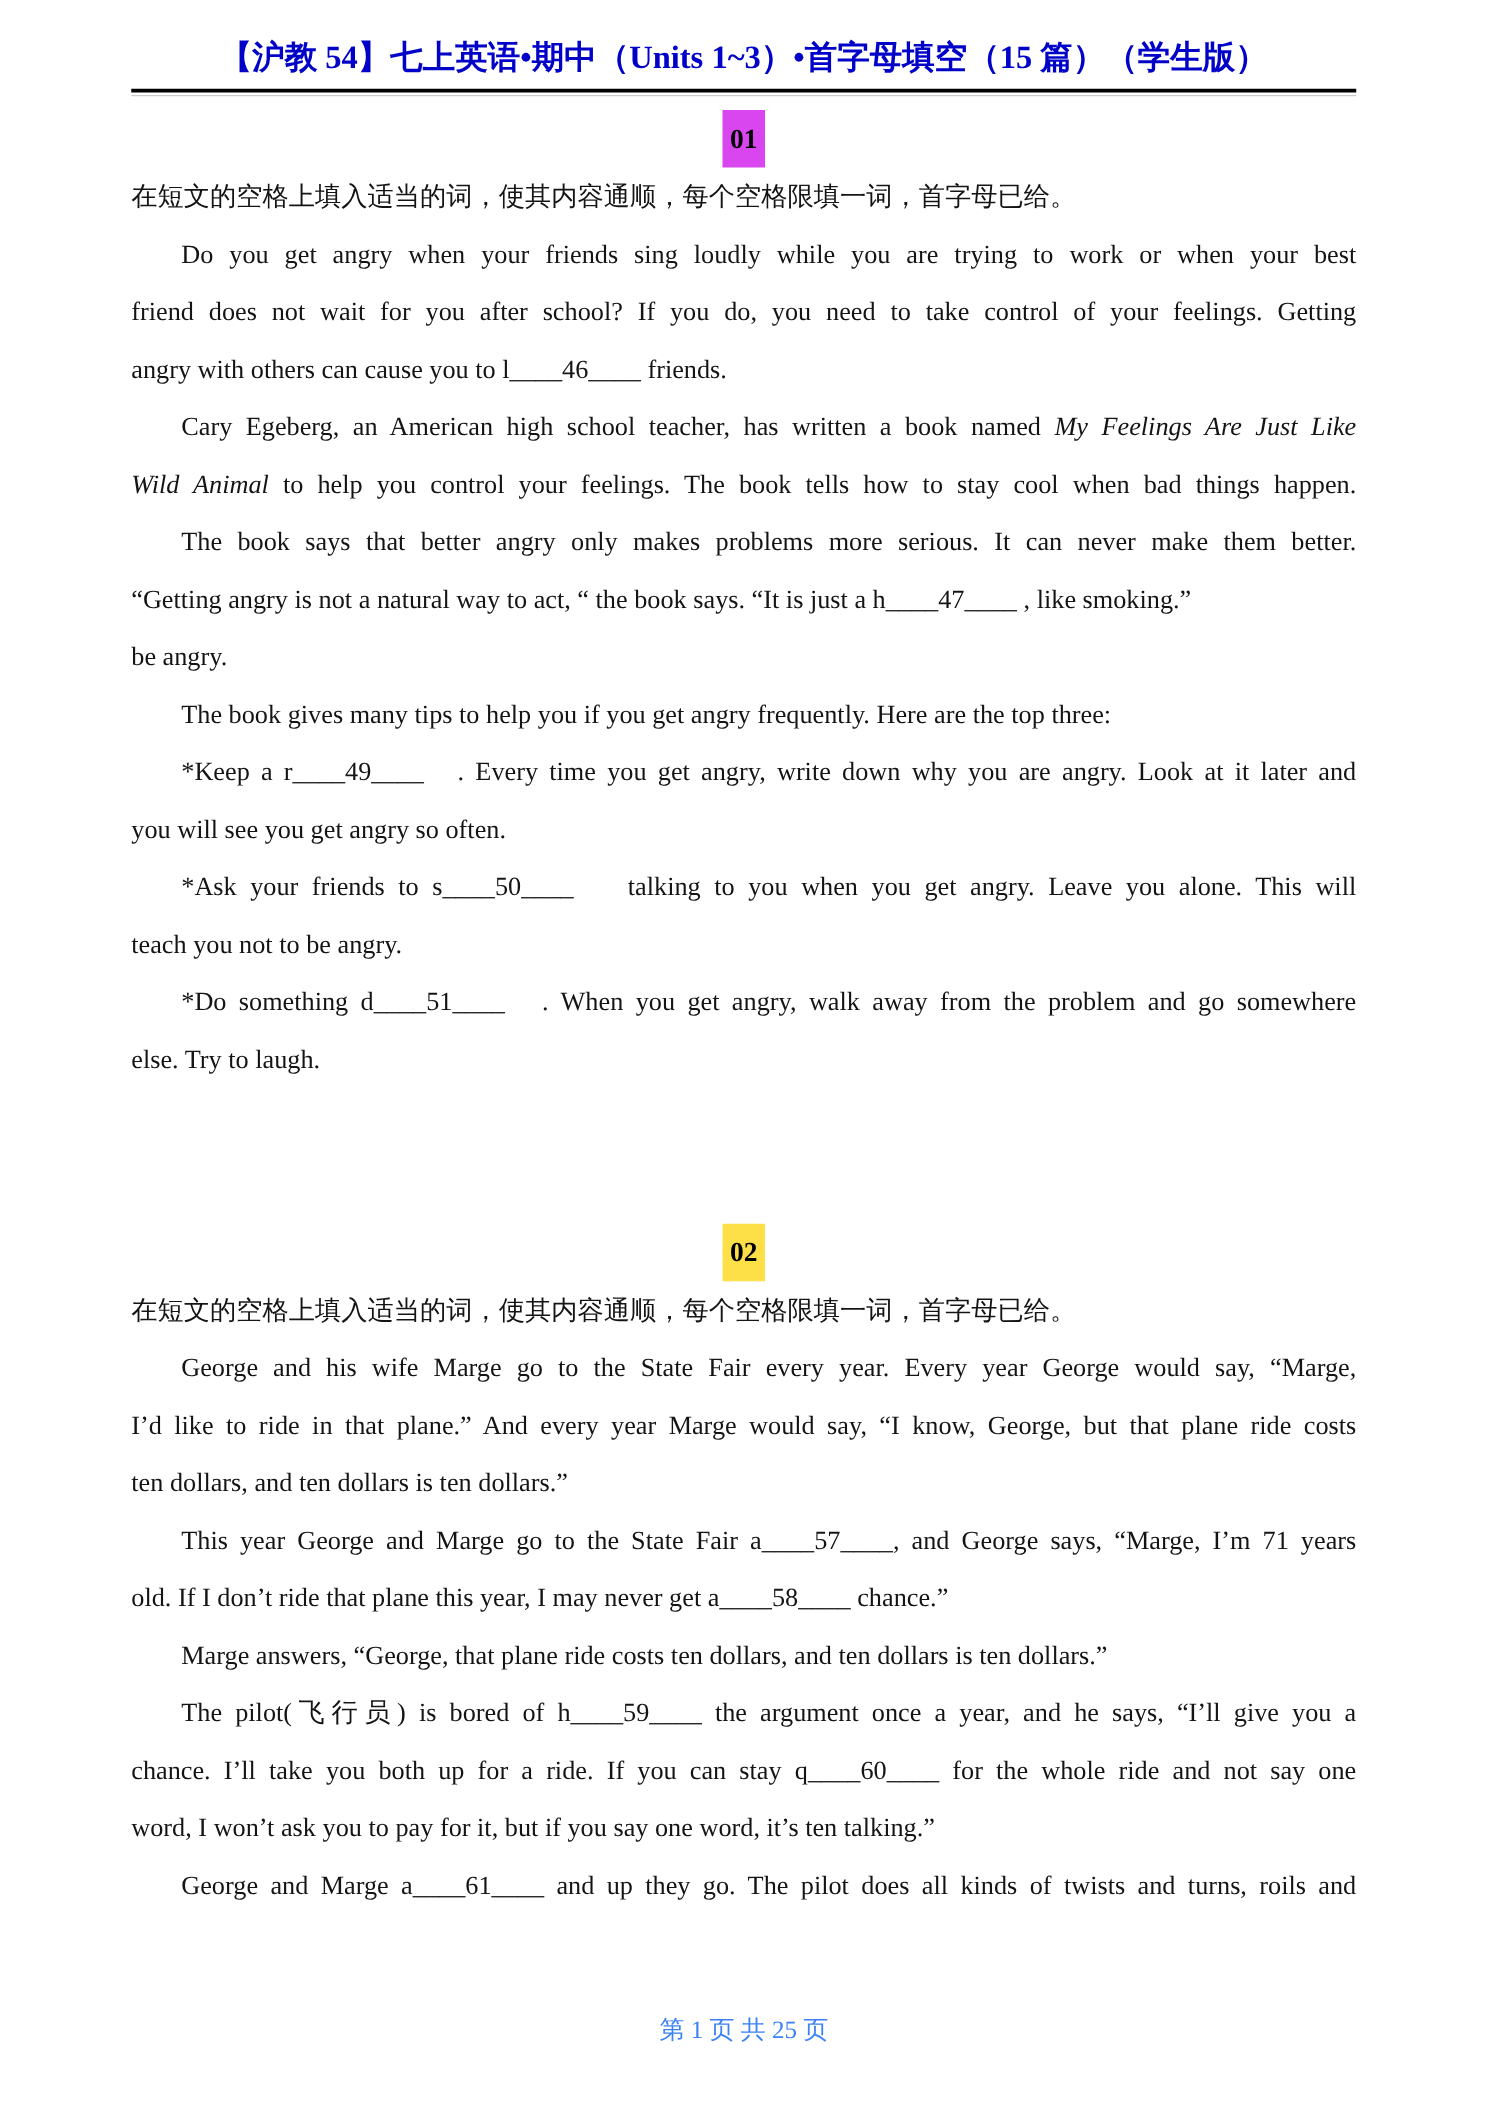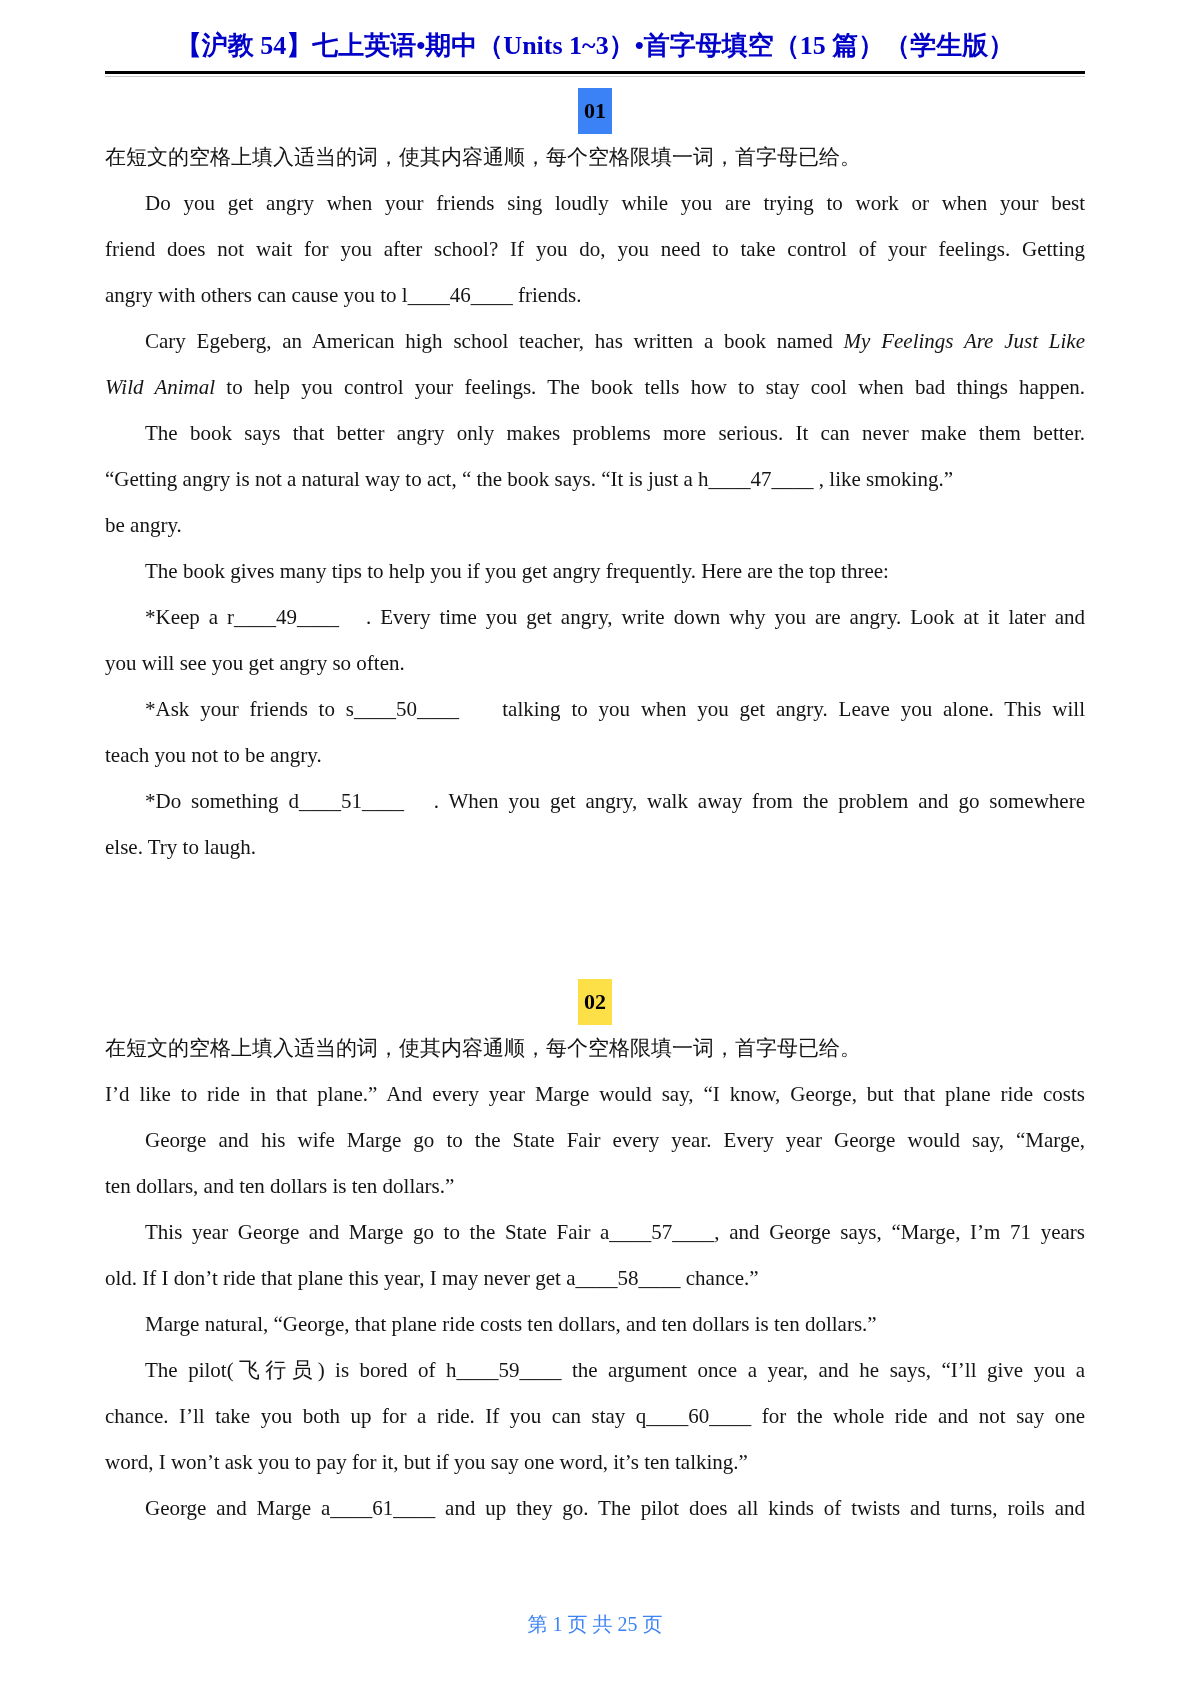--- a/index.html
+++ b/index.html
@@ -42,21 +42,21 @@
     <div class="rule">
       <div class="rule-thick"></div>
       <div class="rule-thin"></div>
     </div>
   </header>
 
   <main class="doc-body">
 
     <section class="exercise">
       <div class="section-number-line">
-        <span class="section-number" style="background: #3b82f6;">01</span>
+        <span class="section-number" style="background: #d946ef;">01</span>
       </div>
       <div class="line instruction">在短文的空格上填入适当的词，使其内容通顺，每个空格限填一词，首字母已给。</div>
       <div class="passage">
           <div class="line ind just"><span>Do you get angry when your friends sing loudly while you are trying to work or when your best</span></div>
           <div class="line just"><span>friend does not wait for you after school? If you do, you need to take control of your feelings. Getting</span></div>
           <div class="line"><span>angry with others can cause you to l____46____ friends.</span></div>
           <div class="line ind just"><span>Cary Egeberg, an American high school teacher, has written a book named </span><span class="it">My Feelings Are Just Like</span></div>
           <div class="line just"><span class="it">Wild Animal</span><span> to help you control your feelings. The book tells how to stay cool when bad things happen.</span></div>
           <div class="line ind just"><span>The book says that better angry only makes problems more serious. It can never make them better.</span></div>
           <div class="line"><span>“Getting angry is not a natural way to act, “ the book says. “It is just a h____47____ , like smoking.”</span></div>
@@ -72,26 +72,26 @@
     </section>
 
     <div class="section-gap"></div>
 
     <section class="exercise">
       <div class="section-number-line">
         <span class="section-number" style="background: #fde047;">02</span>
       </div>
       <div class="line instruction">在短文的空格上填入适当的词，使其内容通顺，每个空格限填一词，首字母已给。</div>
       <div class="passage">
+          <div class="line ind just"><span>George and his wife Marge go to the State Fair every year. Every year George would say, “Marge,</span></div>
           <div class="line just"><span>I’d like to ride in that plane.” And every year Marge would say, “I know, George, but that plane ride costs</span></div>
-          <div class="line ind just"><span>George and his wife Marge go to the State Fair every year. Every year George would say, “Marge,</span></div>
           <div class="line"><span>ten dollars, and ten dollars is ten dollars.”</span></div>
           <div class="line ind just"><span>This year George and Marge go to the State Fair a____57____, and George says, “Marge, I’m 71 years</span></div>
           <div class="line"><span>old. If I don’t ride that plane this year, I may never get a____58____ chance.”</span></div>
-          <div class="line ind"><span>Marge natural, “George, that plane ride costs ten dollars, and ten dollars is ten dollars.”</span></div>
+          <div class="line ind"><span>Marge answers, “George, that plane ride costs ten dollars, and ten dollars is ten dollars.”</span></div>
           <div class="line ind just"><span>The pilot(飞行员) is bored of h____59____ the argument once a year, and he says, “I’ll give you a</span></div>
           <div class="line just"><span>chance. I’ll take you both up for a ride. If you can stay q____60____ for the whole ride and not say one</span></div>
           <div class="line"><span>word, I won’t ask you to pay for it, but if you say one word, it’s ten talking.”</span></div>
           <div class="line ind just"><span>George and Marge a____61____ and up they go. The pilot does all kinds of twists and turns, roils and</span></div>
         </div>
     </section>
 
   </main>
 
   <footer class="doc-footer">

